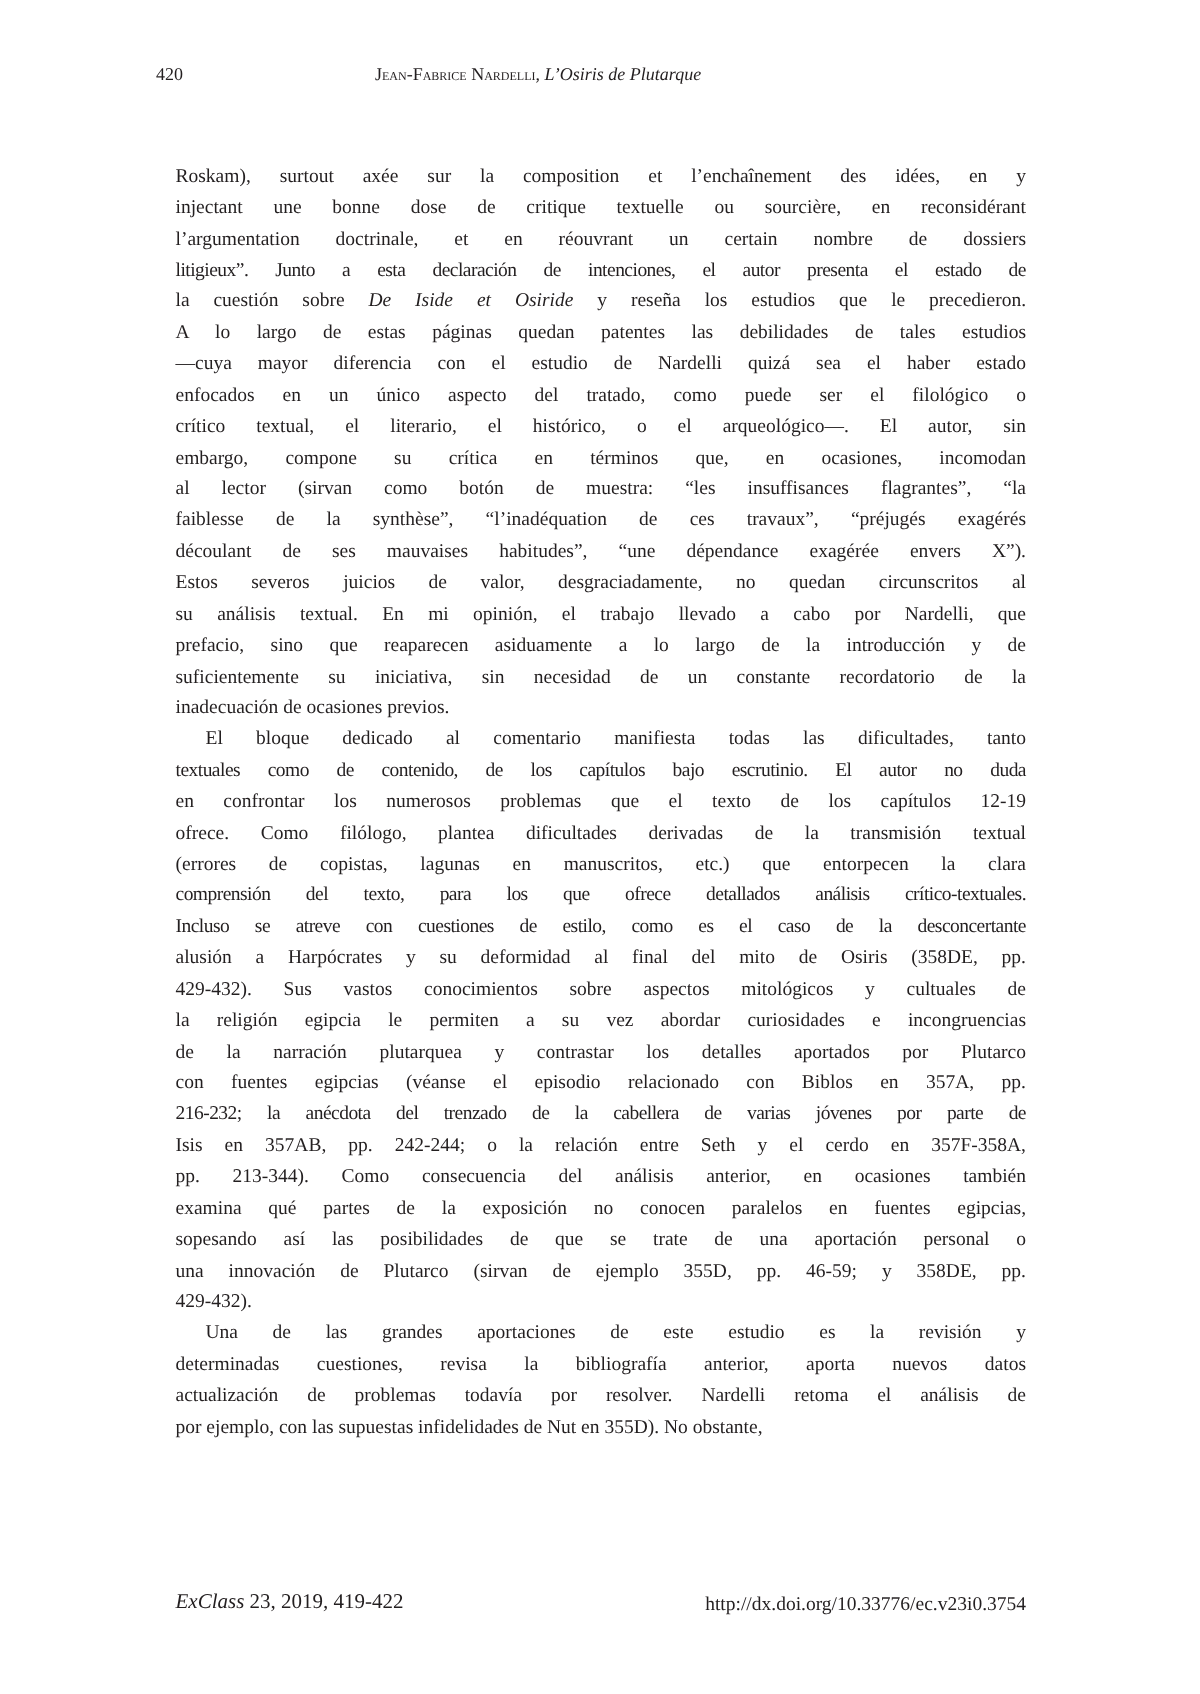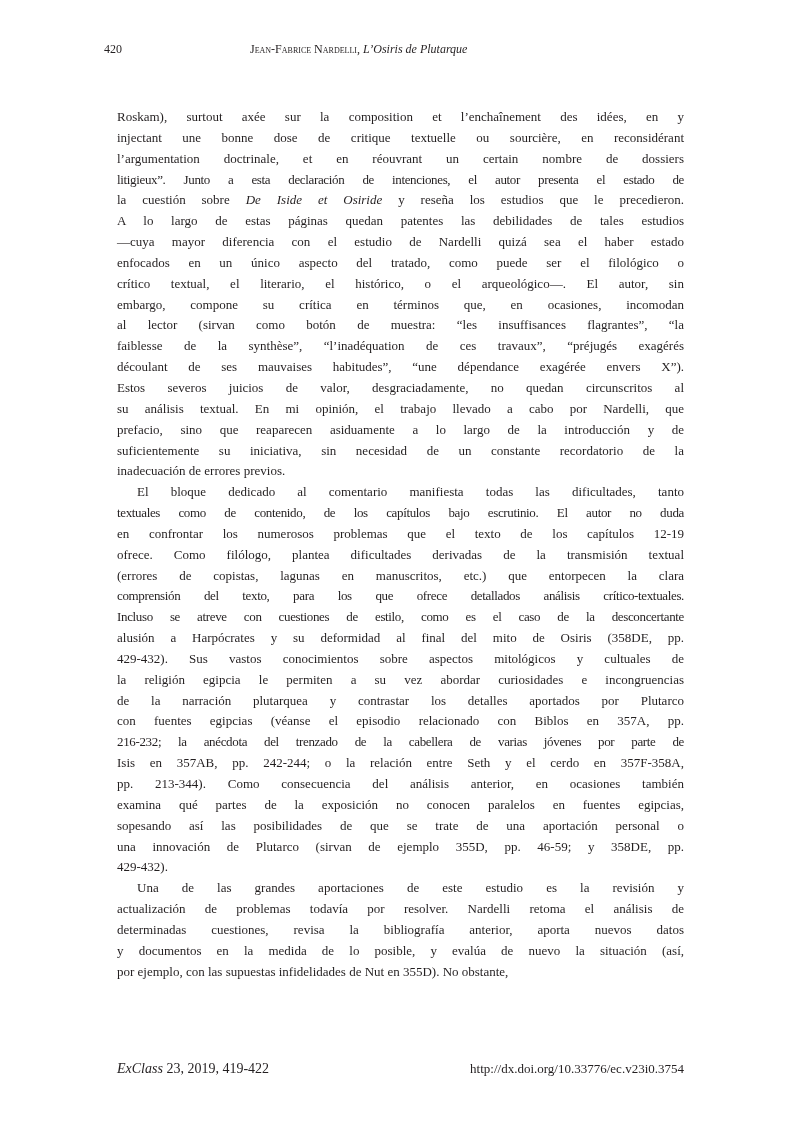--- a/index.html
+++ b/index.html
@@ -41,43 +41,42 @@
     <span class="line">enfocados en un único aspecto del tratado, como puede ser el filológico o</span>
     <span class="line">crítico textual, el literario, el histórico, o el arqueológico—. El autor, sin</span>
     <span class="line">embargo, compone su crítica en términos que, en ocasiones, incomodan</span>
     <span class="line">al lector (sirvan como botón de muestra: “les insuffisances flagrantes”, “la</span>
     <span class="line">faiblesse de la synthèse”, “l’inadéquation de ces travaux”, “préjugés exagérés</span>
     <span class="line">découlant de ses mauvaises habitudes”, “une dépendance exagérée envers X”).</span>
     <span class="line">Estos severos juicios de valor, desgraciadamente, no quedan circunscritos al</span>
     <span class="line">su análisis textual. En mi opinión, el trabajo llevado a cabo por Nardelli, que</span>
     <span class="line">prefacio, sino que reaparecen asiduamente a lo largo de la introducción y de</span>
     <span class="line">suficientemente su iniciativa, sin necesidad de un constante recordatorio de la</span>
-    <span class="line last">inadecuación de errores previos.</span>
+    <span class="line last">inadecuación de ocasiones previos.</span>
     <span class="line indent">El bloque dedicado al comentario manifiesta todas las dificultades, tanto</span>
     <span class="line tight">textuales como de contenido, de los capítulos bajo escrutinio. El autor no duda</span>
     <span class="line">en confrontar los numerosos problemas que el texto de los capítulos 12-19</span>
     <span class="line">ofrece. Como filólogo, plantea dificultades derivadas de la transmisión textual</span>
     <span class="line">(errores de copistas, lagunas en manuscritos, etc.) que entorpecen la clara</span>
     <span class="line tight">comprensión del texto, para los que ofrece detallados análisis crítico-textuales.</span>
     <span class="line tight">Incluso se atreve con cuestiones de estilo, como es el caso de la desconcertante</span>
     <span class="line">alusión a Harpócrates y su deformidad al final del mito de Osiris (358DE, pp.</span>
     <span class="line">429-432). Sus vastos conocimientos sobre aspectos mitológicos y cultuales de</span>
     <span class="line">la religión egipcia le permiten a su vez abordar curiosidades e incongruencias</span>
     <span class="line">de la narración plutarquea y contrastar los detalles aportados por Plutarco</span>
     <span class="line">con fuentes egipcias (véanse el episodio relacionado con Biblos en 357A, pp.</span>
     <span class="line tight">216-232; la anécdota del trenzado de la cabellera de varias jóvenes por parte de</span>
     <span class="line">Isis en 357AB, pp. 242-244; o la relación entre Seth y el cerdo en 357F-358A,</span>
     <span class="line">pp. 213-344). Como consecuencia del análisis anterior, en ocasiones también</span>
     <span class="line">examina qué partes de la exposición no conocen paralelos en fuentes egipcias,</span>
     <span class="line">sopesando así las posibilidades de que se trate de una aportación personal o</span>
     <span class="line">una innovación de Plutarco (sirvan de ejemplo 355D, pp. 46-59; y 358DE, pp.</span>
     <span class="line last">429-432).</span>
     <span class="line indent">Una de las grandes aportaciones de este estudio es la revisión y</span>
+    <span class="line">determinadas cuestiones, revisa la bibliografía anterior, aporta nuevos datos</span>
     <span class="line">actualización de problemas todavía por resolver. Nardelli retoma el análisis de</span>
-    <span class="line">determinadas cuestiones, revisa la bibliografía anterior, aporta nuevos datos</span>
-    <span class="line">y documentos en la medida de lo posible, y evalúa de nuevo la situación (así,</span>
     <span class="line last">por ejemplo, con las supuestas infidelidades de Nut en 355D). No obstante,</span>
   </div>
 
 <div class="footer">
   <span class="footer-left"><em>ExClass</em><span> 23, 2019, 419-422</span></span>
   <span class="footer-right">http://dx.doi.org/10.33776/ec.v23i0.3754</span>
 </div>
 
 </body></html>

